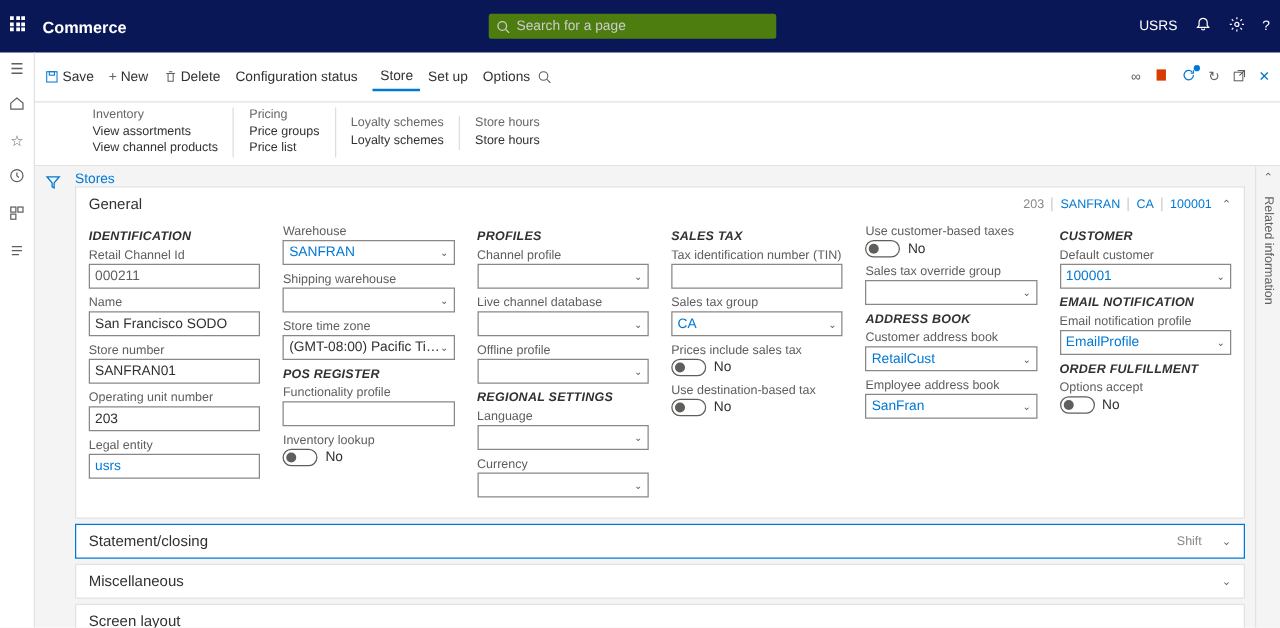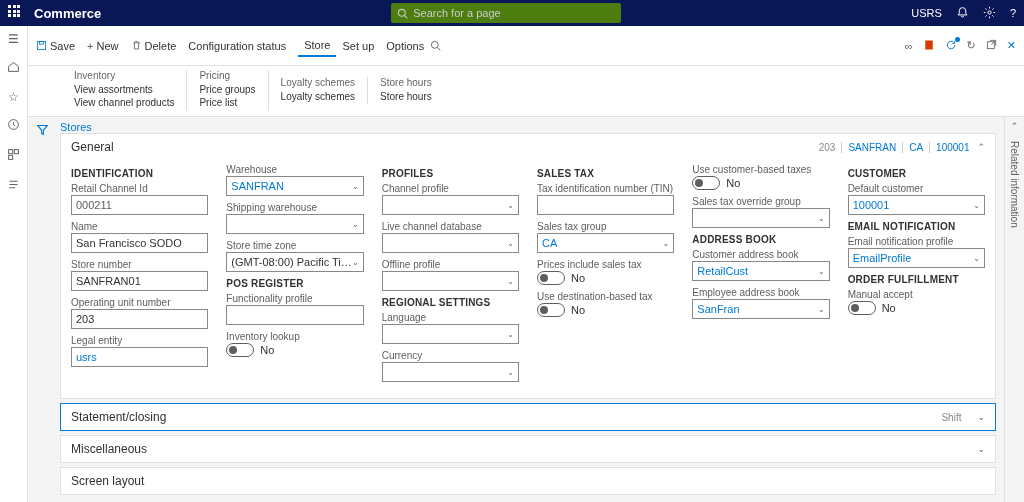--- a/index.html
+++ b/index.html
@@ -1,18 +1,18 @@
 <!DOCTYPE html>
 <html><head>
 <meta charset="utf-8">
 <style>
 * { box-sizing: border-box; margin: 0; padding: 0; font-family: "Segoe UI", Arial, sans-serif; }
 body { width: 1024px; height: 502px; overflow: hidden; background: #fff; font-size: 12px; color: #323130; }
 
-.top-bar { background: #0a1757; color: #fff; height: 26px; display: flex; align-items: center; padding: 0 8px; }
+.top-bar { background: #0a1757; color: #fff; height: 42px; display: flex; align-items: center; padding: 0 8px; }
 .waffle { width: 16px; height: 16px; display: grid; grid-template-columns: repeat(3,3px); grid-template-rows: repeat(3,3px); gap: 1.5px; margin-right: 10px; cursor: pointer; }
 .waffle span { background: #fff; width: 3px; height: 3px; }
 .brand { font-size: 13px; font-weight: 600; }
 .search-box { margin-left: 290px; background: #4d7c0f; border-radius: 2px; height: 20px; width: 230px; display: flex; align-items: center; padding: 0 6px; color: #ccc; font-size: 11px; }
 .search-box svg { margin-right: 5px; }
 .top-right { margin-left: auto; display: flex; align-items: center; gap: 14px; font-size: 11px; }
 .top-right .ic { cursor: pointer; }
 
 .shell { display: flex; height: calc(100% - 26px); }
 .left-rail { width: 28px; border-right: 1px solid #e1e1e1; display: flex; flex-direction: column; align-items: center; padding-top: 6px; gap: 14px; color: #605e5c; }
@@ -47,21 +47,21 @@
 .card { background: #fff; border: 1px solid #e1e1e1; margin: 0 4px 4px 4px; }
 .card-header { display: flex; align-items: center; padding: 6px 10px; font-size: 12px; cursor: pointer; }
 .card-header .title { font-weight: 400; }
 .card-header .right-info { margin-left: auto; display: flex; align-items: center; gap: 6px; font-size: 10px; color: #888; }
 .card-header .right-info .link { color: #0078d4; border-left: 1px solid #ccc; padding-left: 6px; }
 .card-header .right-info .link:first-child { border-left: none; padding-left: 0; }
 .card-header .chev { margin-left: 8px; font-size: 9px; color: #605e5c; }
 
 .card-body { padding: 4px 10px 10px 10px; display: flex; gap: 18px; }
 .col { flex: 1; min-width: 0; }
-.section-title { font-size: 10px; font-weight: 600; color: #323130; margin: 4px 0 4px 0; text-transform: uppercase; letter-spacing: 0.2px; }
+.section-title { font-size: 10px; font-weight: 600; color: #323130; margin: 4px 0 4px 0; text-transform: uppercase; letter-spacing: 0.2px; font-style: italic; }
 .field { margin-bottom: 6px; }
 .field .lbl { font-size: 10px; color: #605e5c; margin-bottom: 1px; }
 .field input, .field .select { width: 100%; height: 20px; border: 1px solid #8a8886; font-size: 11px; padding: 0 4px; background: #fff; color: #323130; }
 .field input:read-only { color: #605e5c; }
 .field .select { display: flex; align-items: center; justify-content: space-between; cursor: pointer; }
 .field .select.blue { color: #0078d4; }
 .field .select .arr { font-size: 8px; color: #605e5c; }
 .toggle { display: flex; align-items: center; gap: 6px; }
 .toggle .sw { width: 28px; height: 14px; border: 1px solid #605e5c; border-radius: 7px; position: relative; cursor: pointer; }
 .toggle .sw::after { content: ""; width: 8px; height: 8px; background: #605e5c; border-radius: 50%; position: absolute; top: 2px; left: 2px; }
@@ -387,21 +387,21 @@
               <div class="section-title">EMAIL NOTIFICATION</div>
               <div class="field">
                   <div class="lbl">Email notification profile</div>
                   <div class="select blue">
                     <span>EmailProfile</span>
                     <span class="arr">⌄</span>
                   </div>
                 </div>
               <div class="section-title">ORDER FULFILLMENT</div>
               <div class="field">
-                  <div class="lbl">Manual accept</div>
+                  <div class="lbl">Options accept</div>
                   <div class="toggle">
                     <div class="sw"></div>
                     <span class="tlbl">No</span>
                   </div>
                 </div>
             </div>
 
           </div>
         </div>
 

